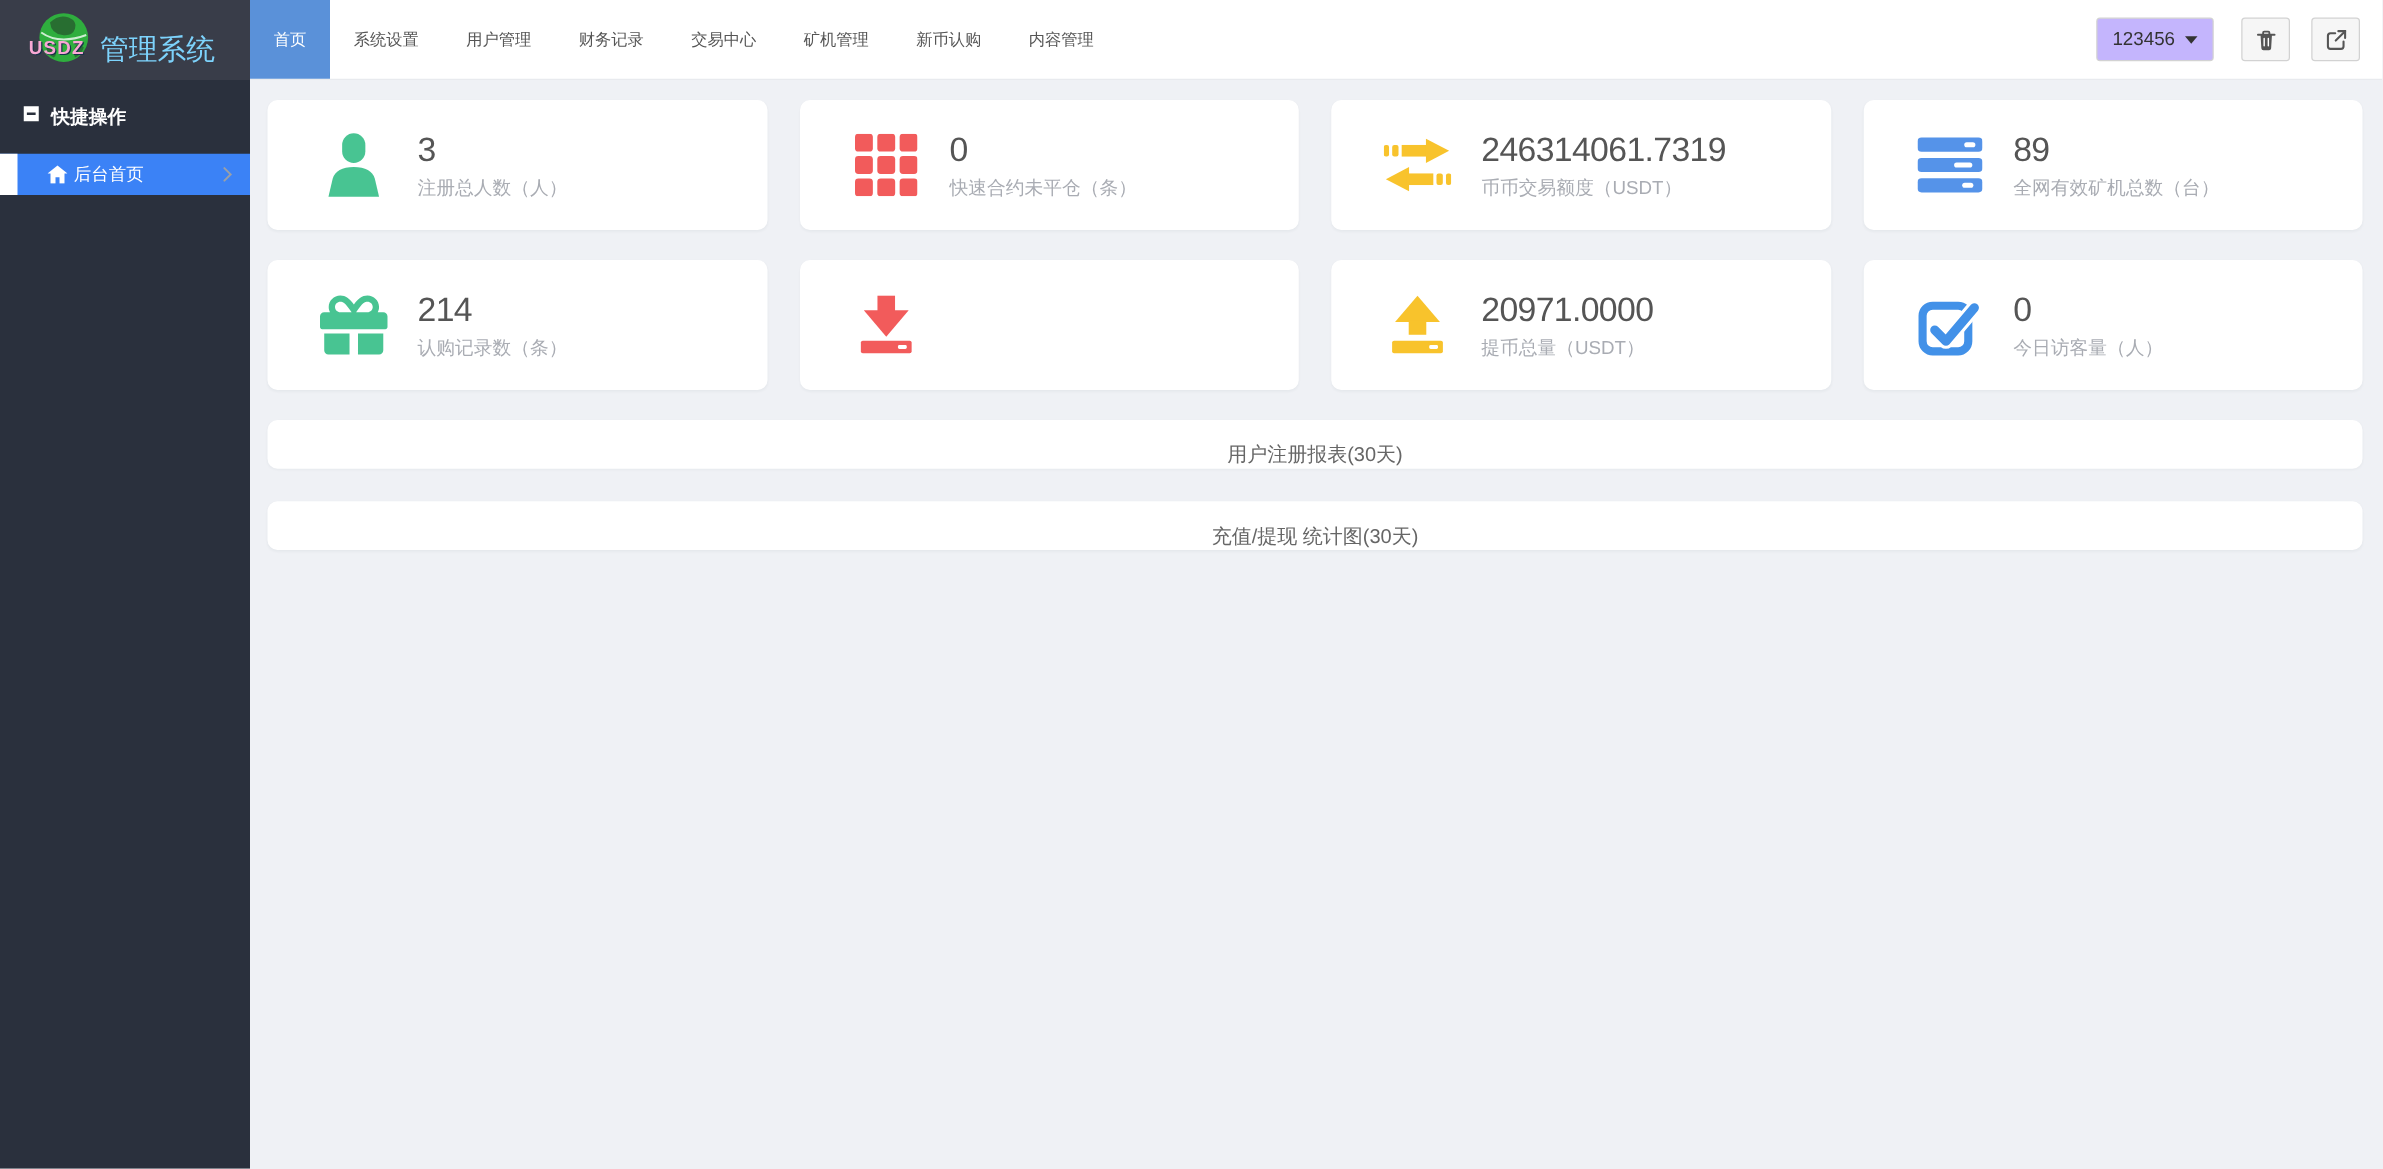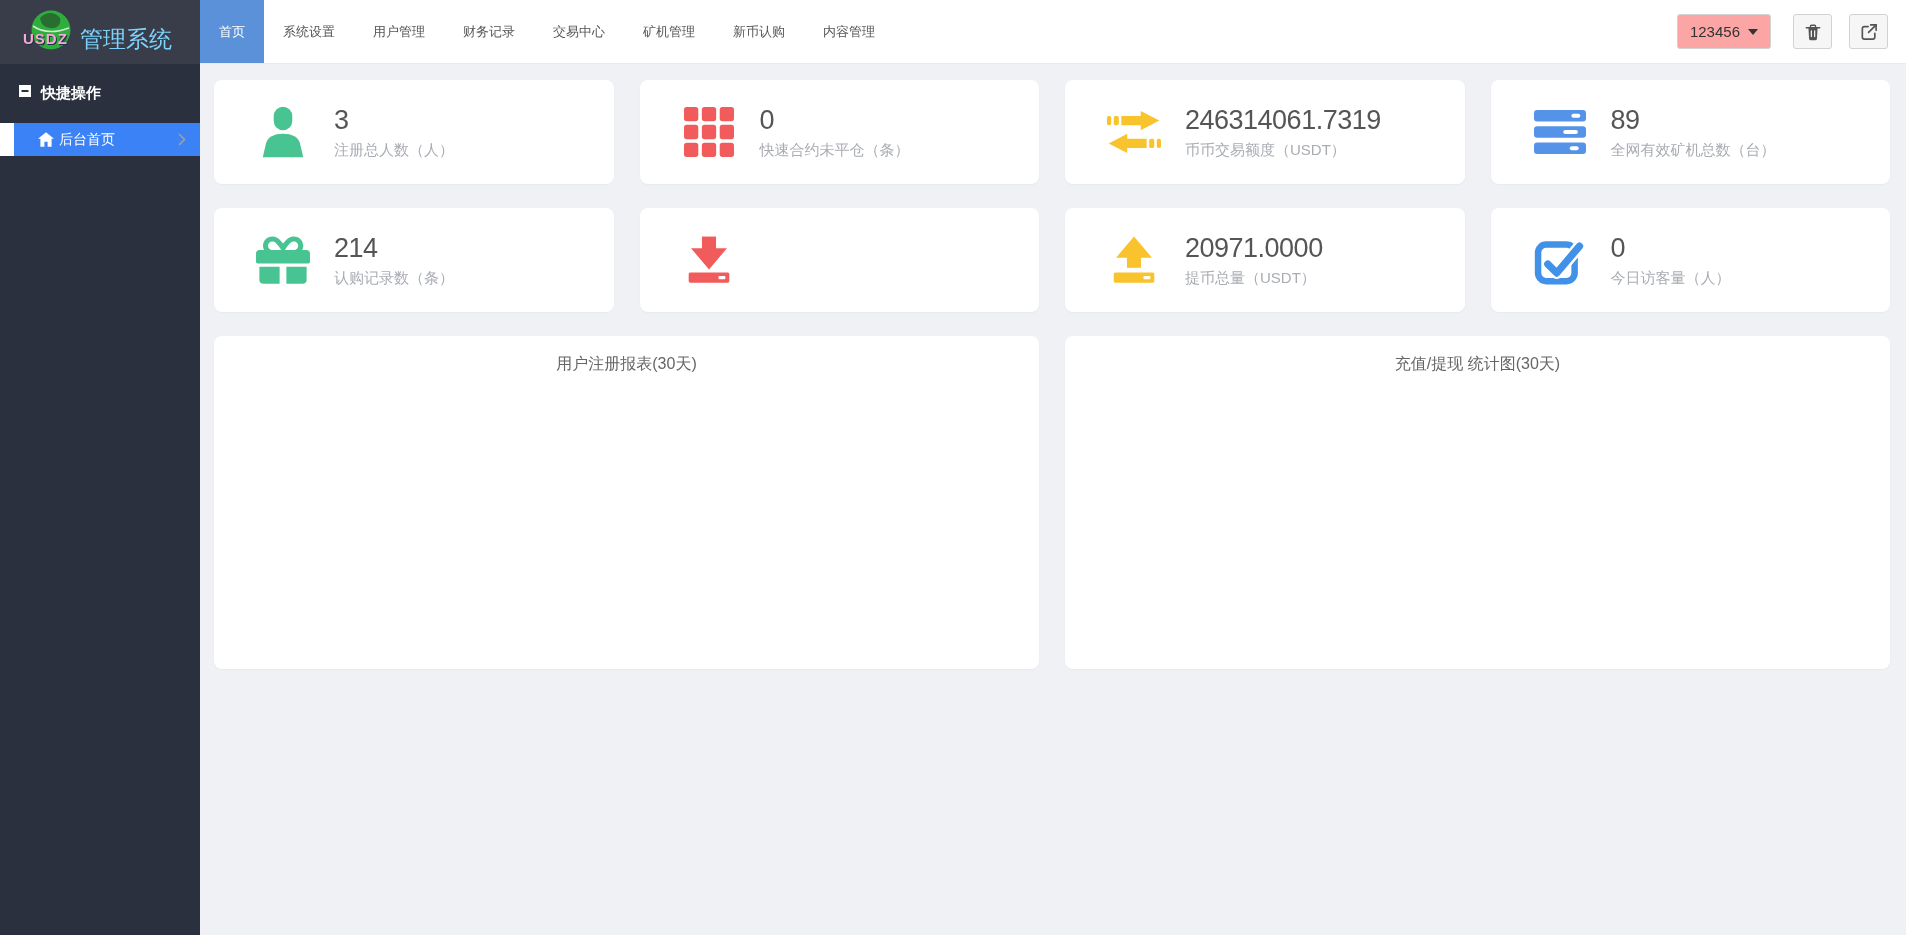--- a/index.html
+++ b/index.html
@@ -17,21 +17,21 @@
   .usdz-text { position:absolute; left:-3px; bottom:9px; font-size:15px; font-weight:bold;
                color:#f9a8d4; letter-spacing:1px; text-shadow:1px 1px 0 #18324a; }
   .brand-title { color:#7dd3fc; font-size:23px; margin-left:6px; margin-top:14px; }
 
   .topbar { grid-area:top; background:#fff; border-bottom:1px solid #E8EAEE; display:flex; align-items:stretch; }
   .nav { display:flex; align-items:stretch; }
   .nav-item { display:flex; align-items:center; padding:0 19px; font-size:13px; color:#555;
               cursor:pointer; text-decoration:none; }
   .nav-item.active { background:#5A91D9; color:#fff; }
   .topbar-right { margin-left:auto; display:flex; align-items:center; padding-right:18px; }
-  .user-btn { height:35px; min-width:92px; padding:0 12px; background:#fca5a5; border:1px solid #D2D2D2;
+  .user-btn { height:35px; min-width:92px; padding:0 12px; background:#c4b5fd; border:1px solid #D2D2D2;
               border-radius:3px; font-size:15px; color:#333; display:flex; align-items:center; justify-content:center;
               gap:8px; cursor:pointer; font-family:inherit; }
   .caret { width:0; height:0; border-left:5px solid transparent; border-right:5px solid transparent;
            border-top:6px solid #333; display:inline-block; }
   .icon-btn { width:39px; height:35px; background:#F6F6F6; border:1px solid #D2D2D2; border-radius:3px;
               display:flex; align-items:center; justify-content:center; cursor:pointer; }
   .icon-btn + .icon-btn { margin-left:17px; }
   .user-btn { margin-right:22px; }
 
   
@@ -46,21 +46,21 @@
 
   
   .main { grid-area:main; padding:16px 16px 0 14px; overflow:hidden; }
   .cards-row { display:flex; gap:26px; margin-bottom:24px; }
   .stat-card { flex:1; height:104px; background:#fff; border-radius:8px; display:flex; align-items:center;
                padding-left:40px; box-shadow:0 1px 2px rgba(30,40,60,.04); }
   .stat-icon { width:58px; display:flex; align-items:center; justify-content:center; margin-right:22px; flex:0 0 auto; }
   .stat-value { font-size:27px; color:#555; letter-spacing:-0.5px; }
   .stat-label { font-size:15px; color:#A9ACB3; margin-top:5px; }
 
-  .panels-row { display:flex; gap:26px; }
+  .panels-row { display:flex; gap:26px;flex-direction:column; }
   .panel { flex:1; height:333px; background:#fff; border-radius:8px; box-shadow:0 1px 2px rgba(30,40,60,.04); }
   .panel-title { text-align:center; font-size:16px; font-weight:400; color:#666; padding-top:18px; }
 </style>
 </head>
 <body>
 
 <div class="app">
 
   <div class="logo-area">
     <div class="globe-wrap">

